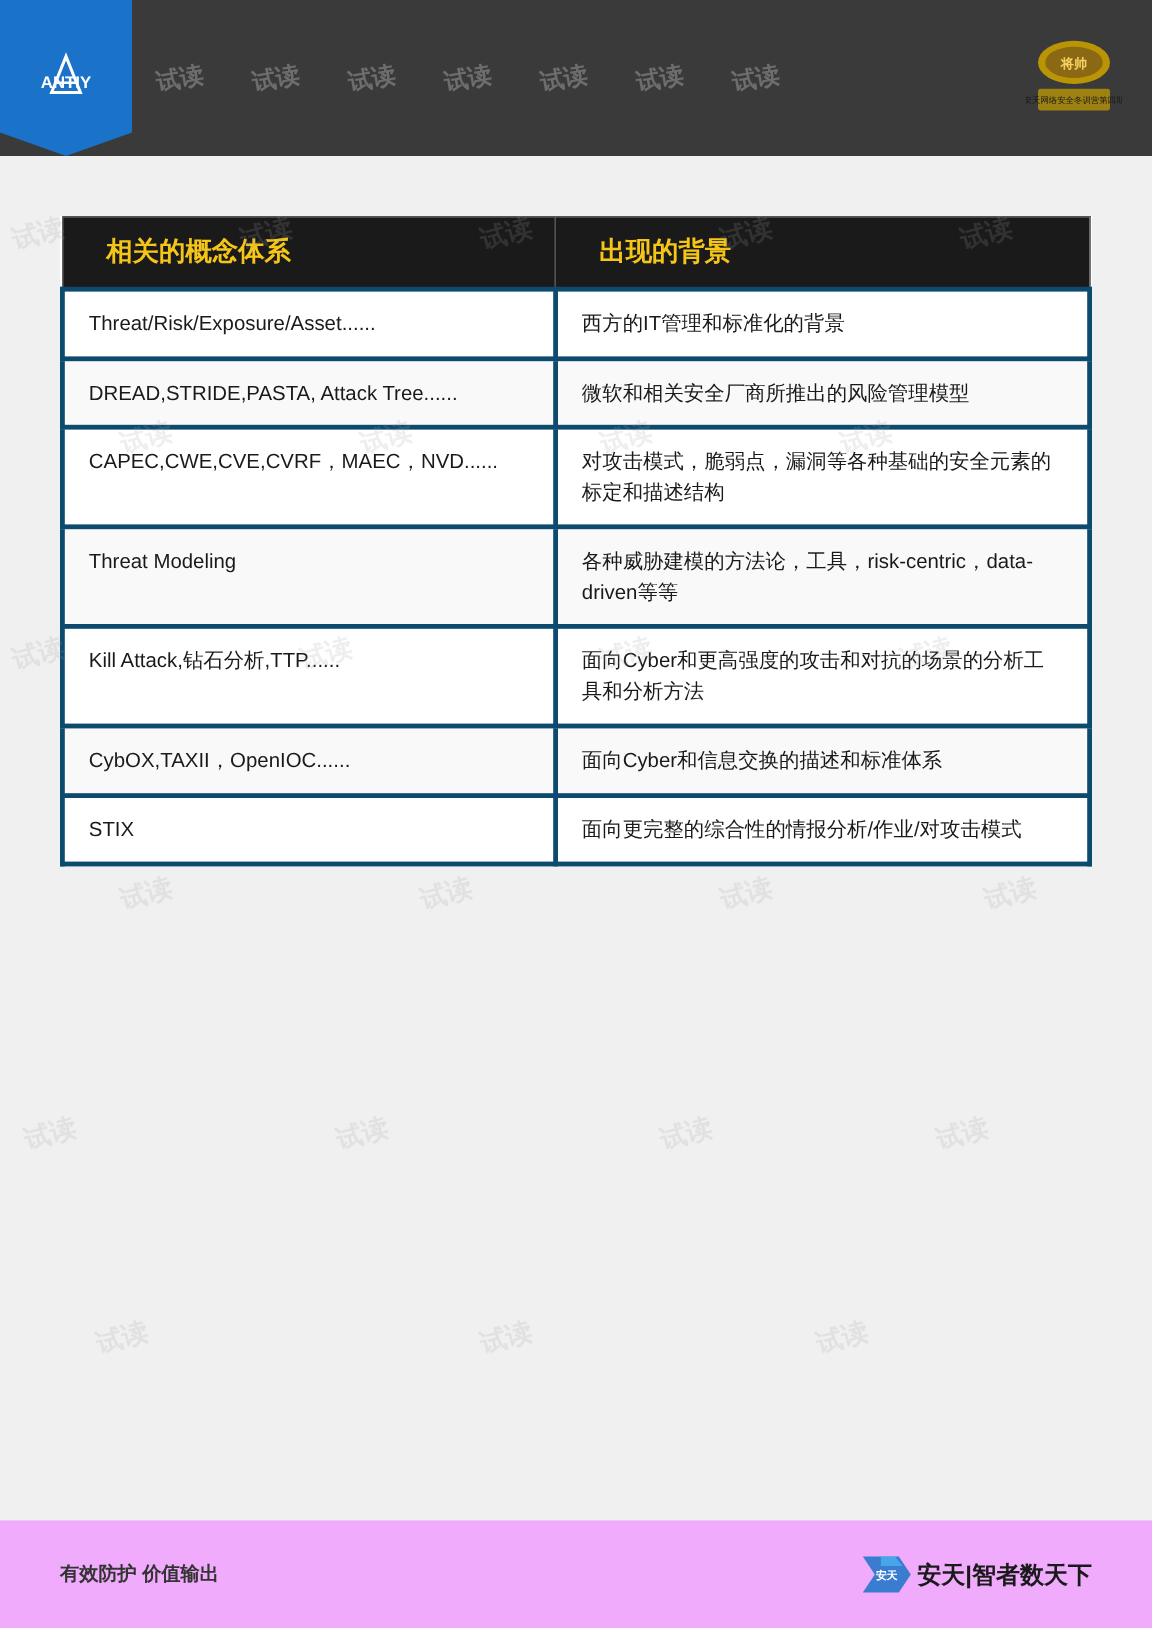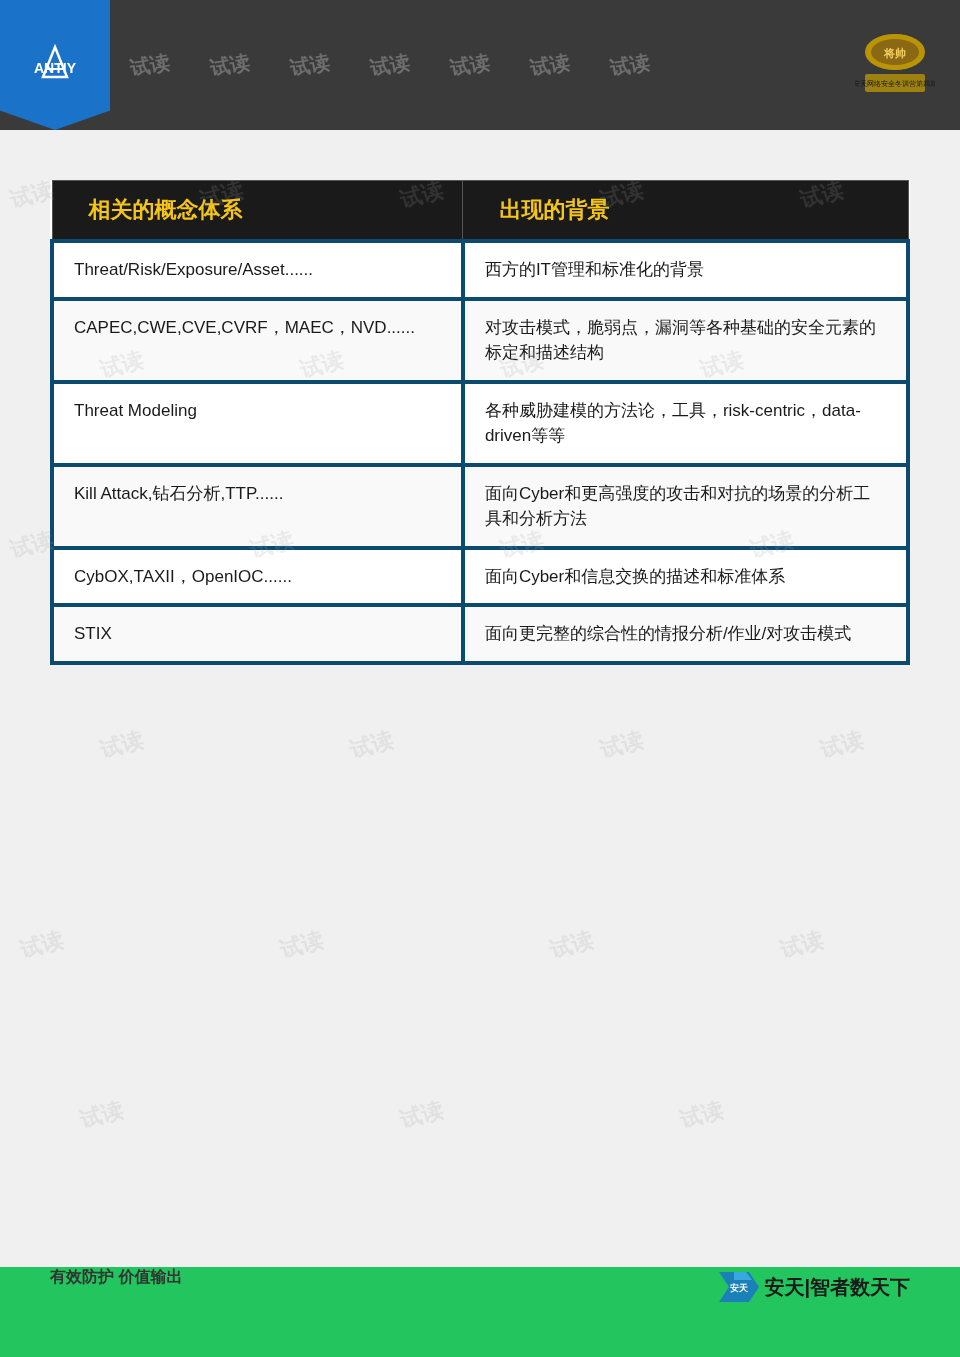--- a/index.html
+++ b/index.html
@@ -128,23 +128,23 @@
       margin-top: 12px;
     }
 
     
     .footer {
       position: absolute;
       bottom: 0;
       left: 0;
       right: 0;
       height: 90px;
-      background: #22c55e;
-      display: flex;
-      align-items: flex-start;
+      background: #f0abfc;
+      display: flex;
+      align-items: center;
       justify-content: space-between;
       padding: 0 50px;
     }
 
     .footer-left {
       font-size: 16px;
       color: #333;
       font-weight: bold;
     }
 
@@ -253,20 +253,24 @@
         <th class="left-col">相关的概念体系</th>
         <th class="right-col">出现的背景</th>
       </tr>
     </thead>
     <tbody id="table-body">
     <tr>
           <td class="left-col">Threat/Risk/Exposure/Asset......</td>
           <td class="right-col">西方的IT管理和标准化的背景</td>
         </tr>
         <tr>
+          <td class="left-col">DREAD,STRIDE,PASTA, Attack Tree......</td>
+          <td class="right-col">微软和相关安全厂商所推出的风险管理模型</td>
+        </tr>
+        <tr>
           <td class="left-col">CAPEC,CWE,CVE,CVRF，MAEC，NVD......</td>
           <td class="right-col">对攻击模式，脆弱点，漏洞等各种基础的安全元素的标定和描述结构</td>
         </tr>
         <tr>
           <td class="left-col">Threat Modeling</td>
           <td class="right-col">各种威胁建模的方法论，工具，risk-centric，data-driven等等</td>
         </tr>
         <tr>
           <td class="left-col">Kill Attack,钻石分析,TTP......</td>
           <td class="right-col">面向Cyber和更高强度的攻击和对抗的场景的分析工具和分析方法</td>

